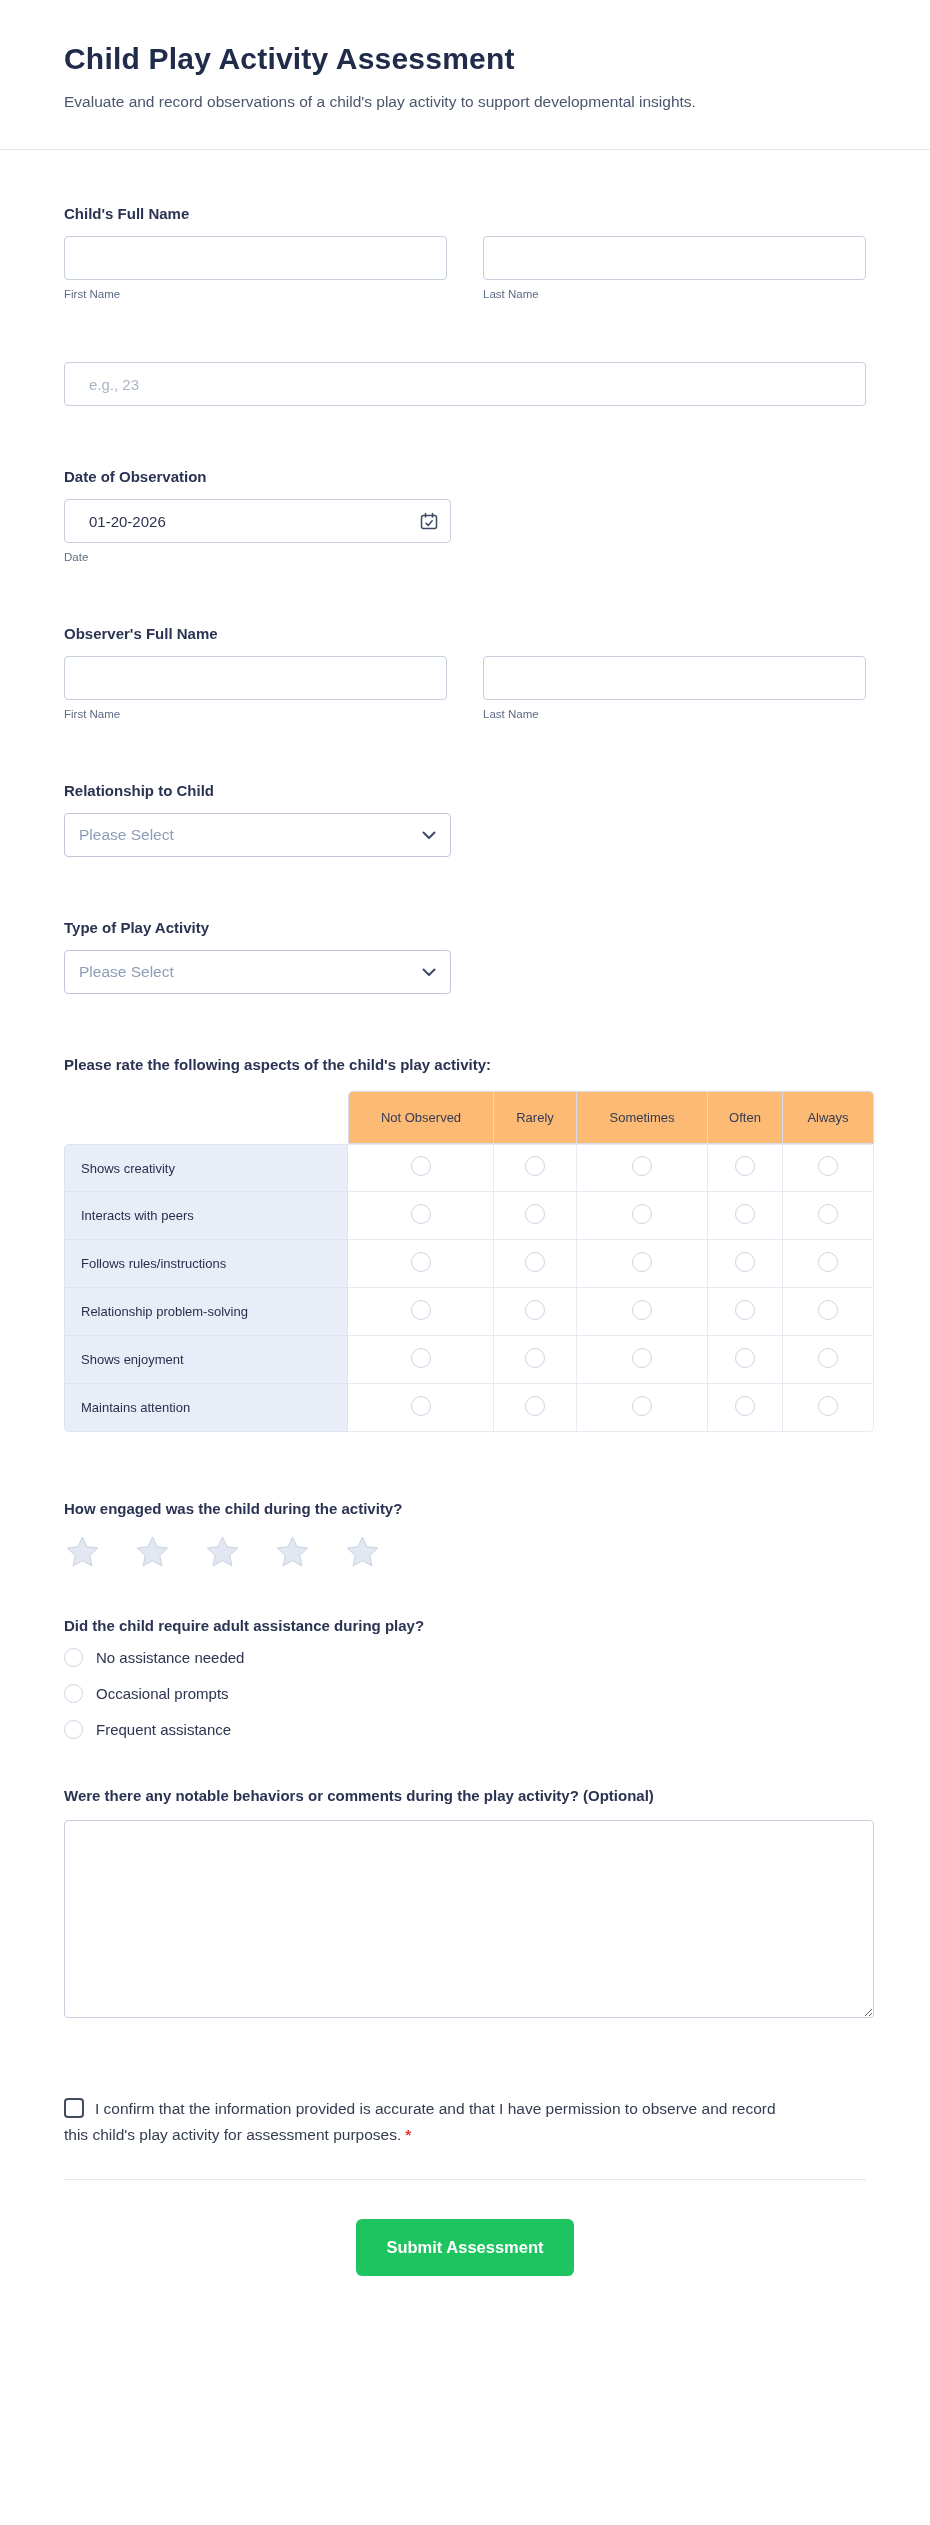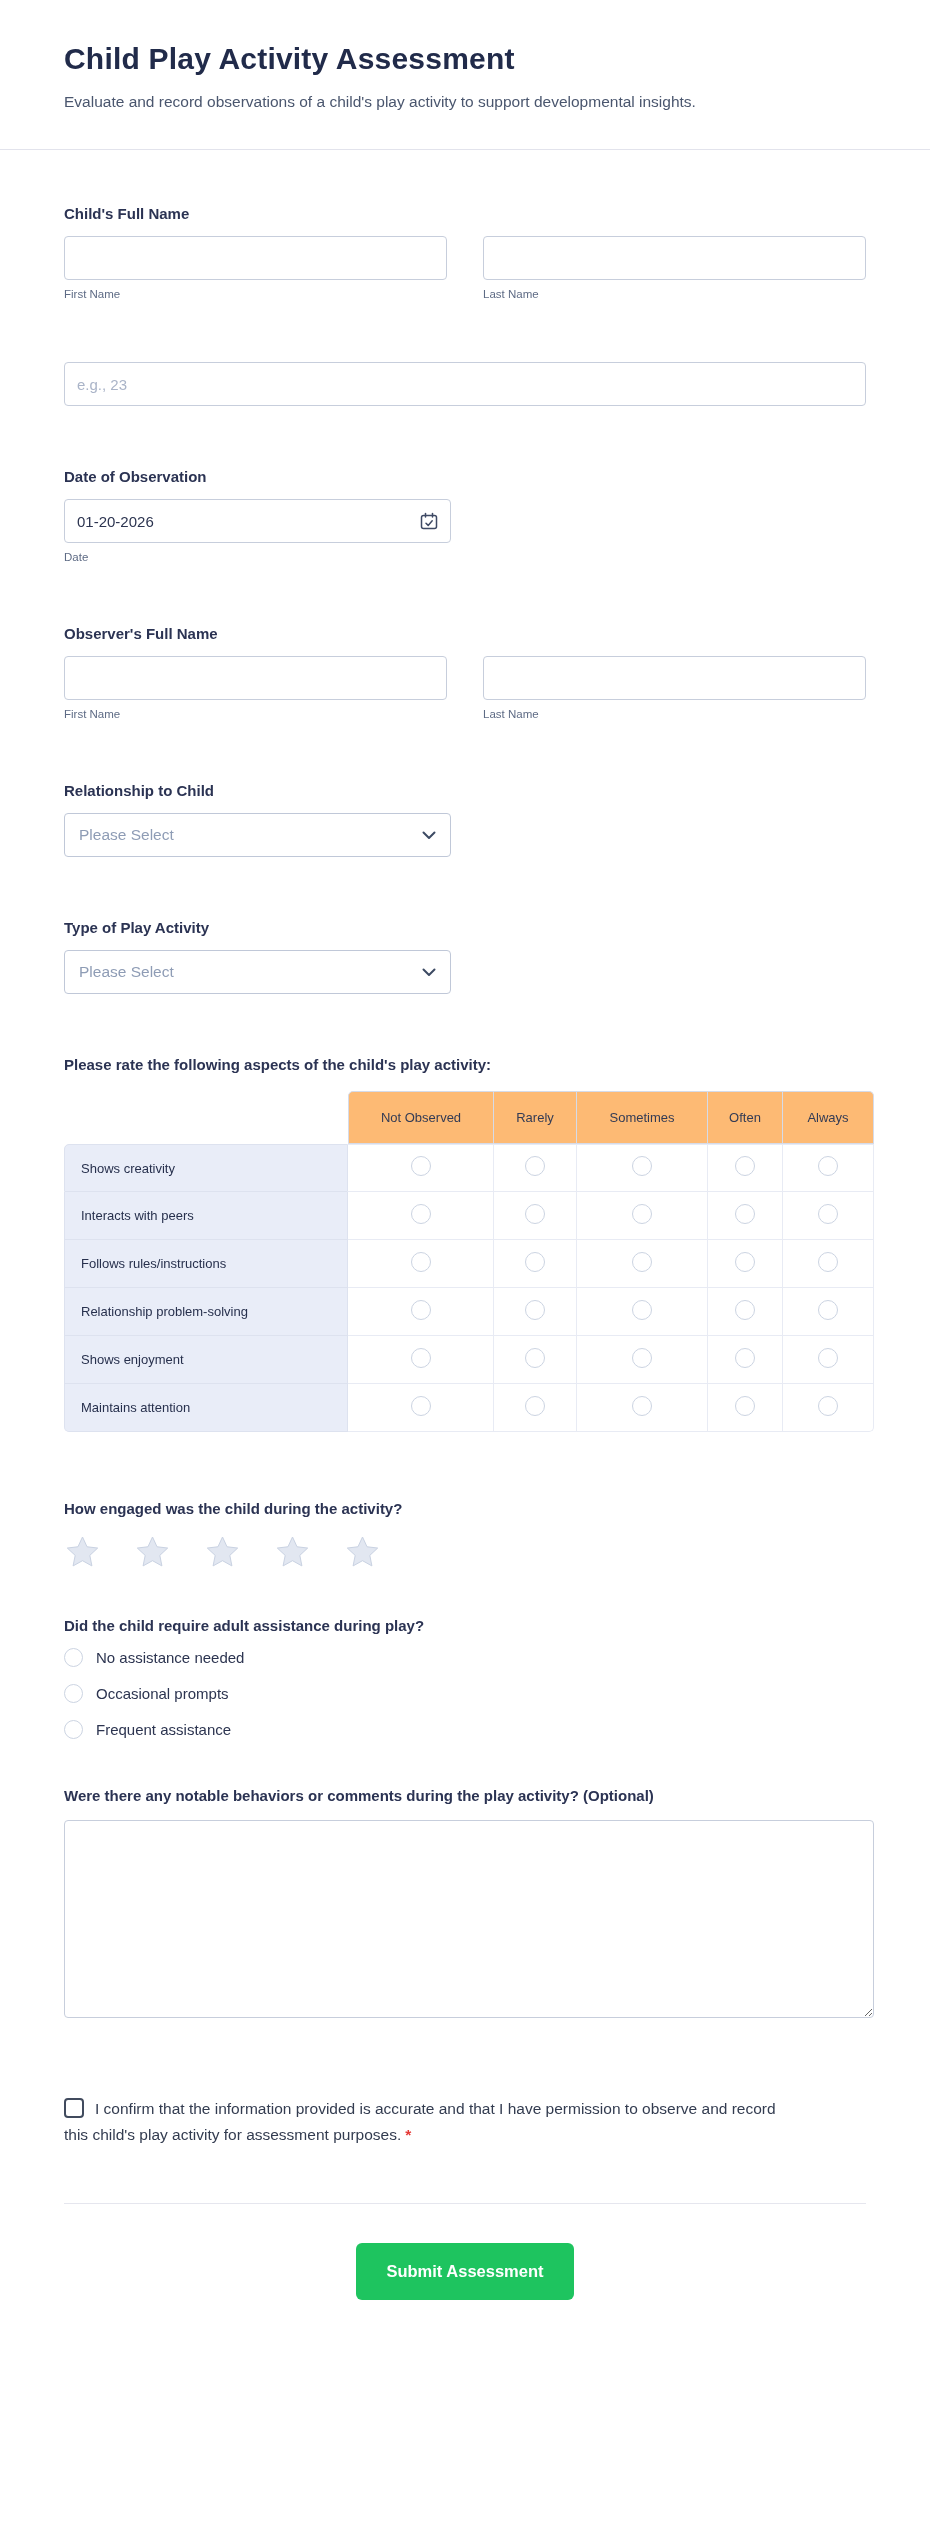--- a/index.html
+++ b/index.html
@@ -20,21 +20,21 @@
   .form-body { padding: 55px 64px 0 64px; }
   .field { margin-bottom: 62px; }
   .field-label { display: block; font-size: 15px; font-weight: 600; color: #2b3353; margin-bottom: 14px; }
 
   .cols { display: flex; gap: 36px; }
   .col { flex: 1; }
 
   input[type="text"], .text-input {
     width: 100%; height: 44px;
     border: 1px solid #c7cedc; border-radius: 4px;
-    padding: 0 12px; font-size: 15px; color: #2c3450;
+    padding: 0 24px; font-size: 15px; color: #2c3450;
     font-family: "Liberation Sans", sans-serif;
     background: #fff; outline: none;
   }
   input::placeholder, textarea::placeholder { color: #aab4c8; opacity: 1; }
   .half { width: 387px; }
   .sublabel { display: block; margin-top: 8px; font-size: 11.5px; color: #5e6b85; }
 
   
   .date-wrap { position: relative; width: 387px; }
   .date-wrap input { padding-right: 40px; }
@@ -99,21 +99,21 @@
   
   textarea.comments {
     width: 810px; height: 198px; border: 1px solid #c7cedc; border-radius: 4px;
     padding: 10px 12px; font-size: 15px; font-family: "Liberation Sans", sans-serif;
     color: #2c3450; resize: vertical; outline: none;
   }
   .field-comments { margin-bottom: 74px; }
   .field-comments .field-label { margin-bottom: 16px; }
 
   
-  .confirm { font-size: 15.5px; line-height: 1.65; color: #333c50; max-width: 720px; margin-bottom: 56px; }
+  .confirm { font-size: 15.5px; line-height: 1.65; color: #333c50; max-width: 720px; margin-bottom: 32px; }
   .checkbox-box {
     display: inline-block; width: 20px; height: 20px; border: 2px solid #414b5e; border-radius: 4px;
     background: #fff; vertical-align: -4px; margin-right: 11px; cursor: pointer;
   }
   .req-star { color: #e53935; font-weight: 700; margin-left: 4px; }
 
   
   .submit-bar { border-top: 1px solid #e5e6ee; padding: 39px 0 0 0; text-align: center; }
   .submit-btn {
     display: inline-block; background: #1ec45f; color: #fff; border: none; border-radius: 6px;

